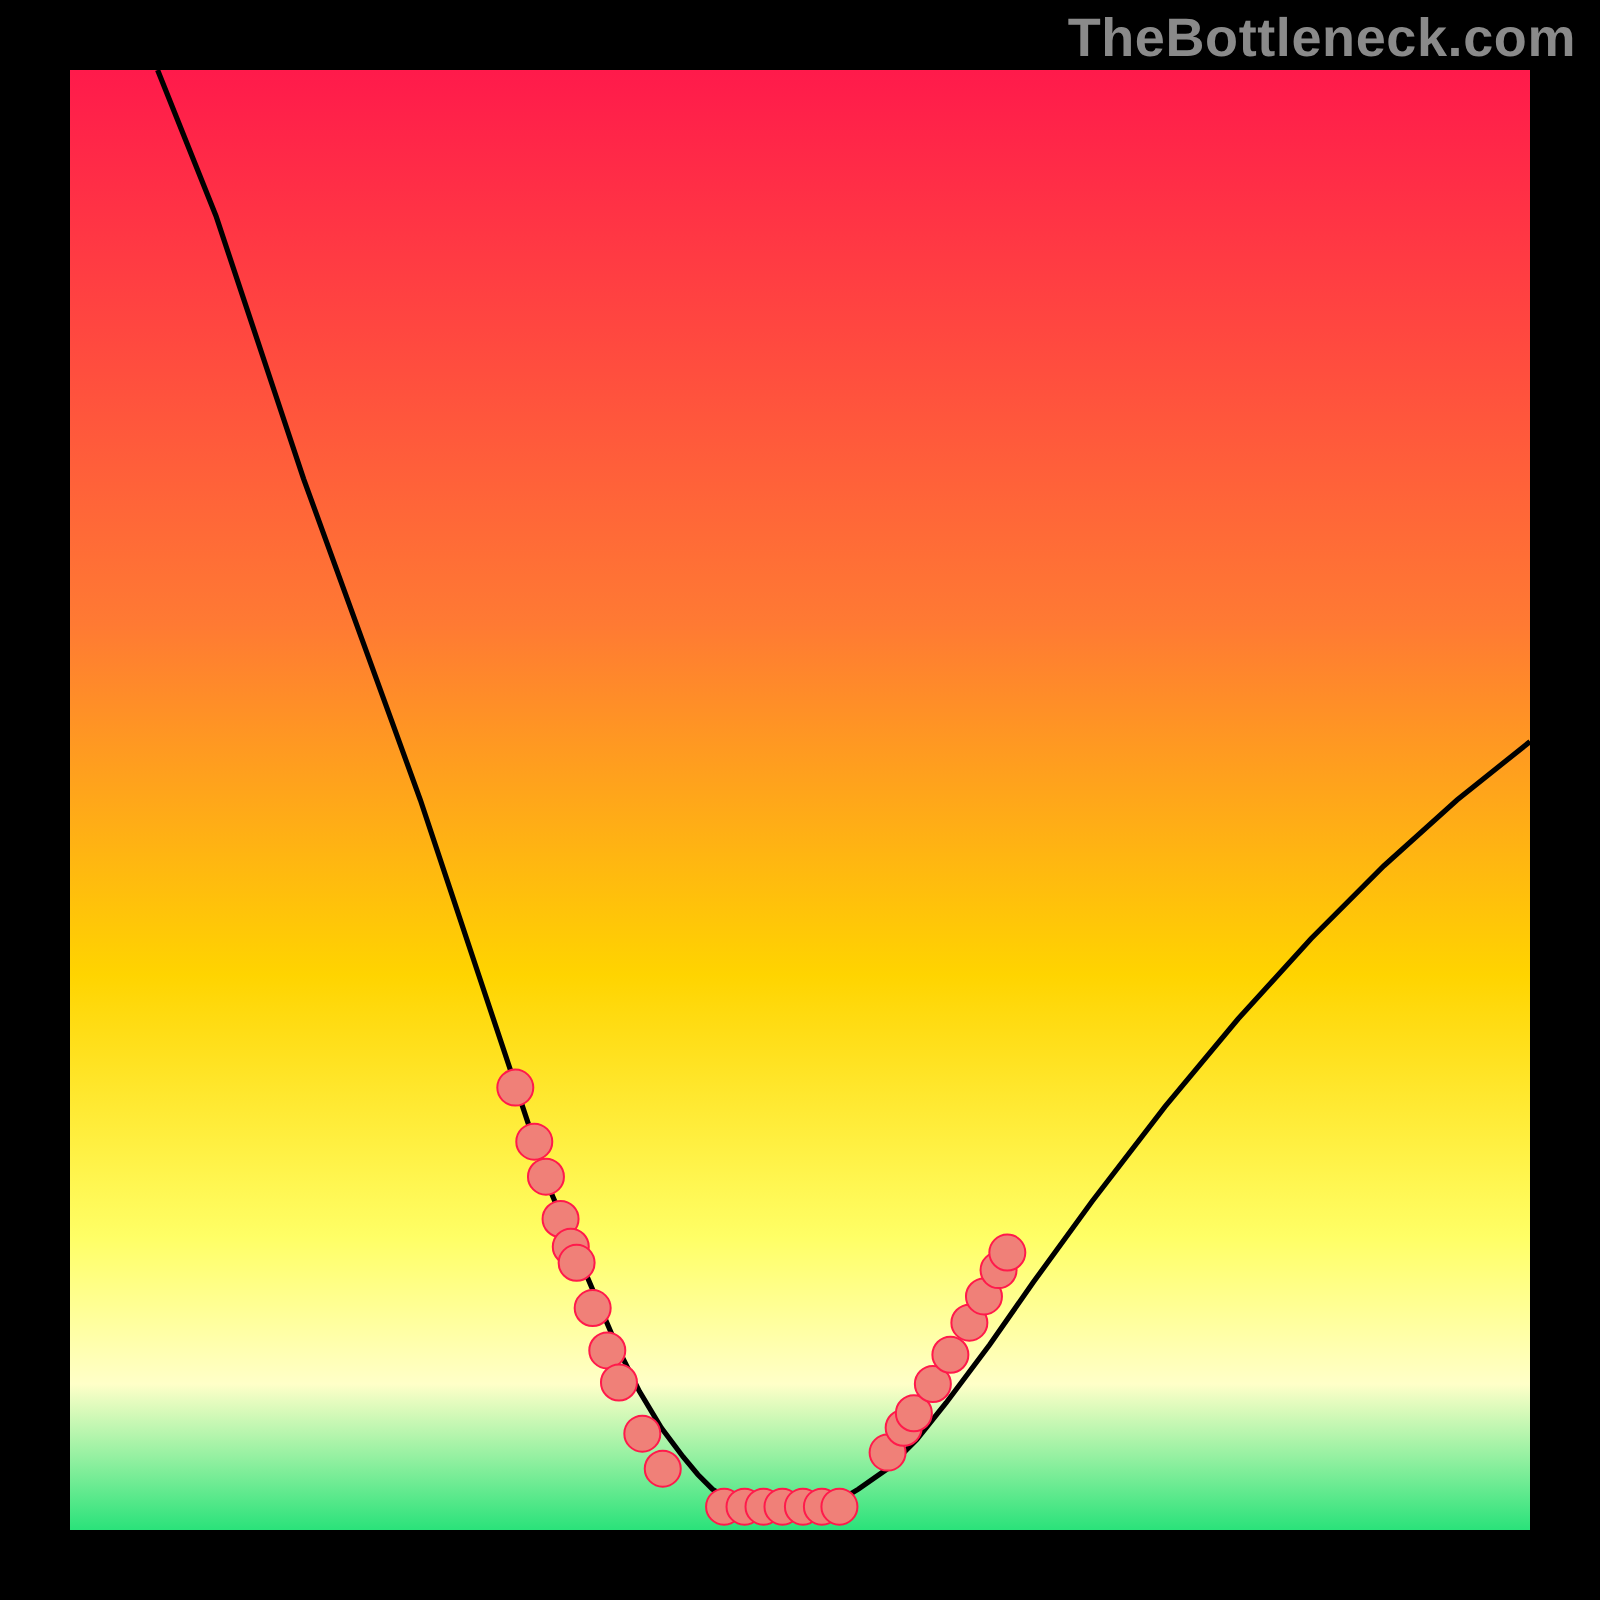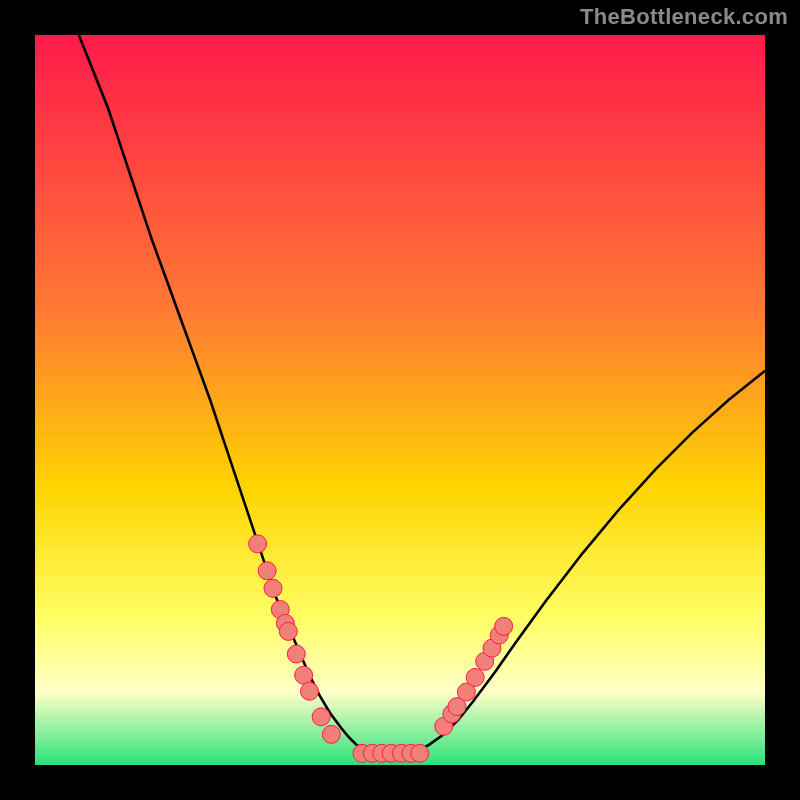--- a/index.html
+++ b/index.html
@@ -35,21 +35,21 @@
     position: absolute;
     inset: 0;
     width: 730px;
     height: 730px;
   }
   .watermark {
     position: absolute;
     top: 4px;
     right: 12px;
     color: #8a8a8a;
-    font-size: 22px;
+    font-size: 27px;
     font-weight: 600;
     letter-spacing: 0.3px;
   }
 </style>
 </head>
 <body>
 
 <div class="frame">
 
   <div class="watermark">TheBottleneck.com</div>

